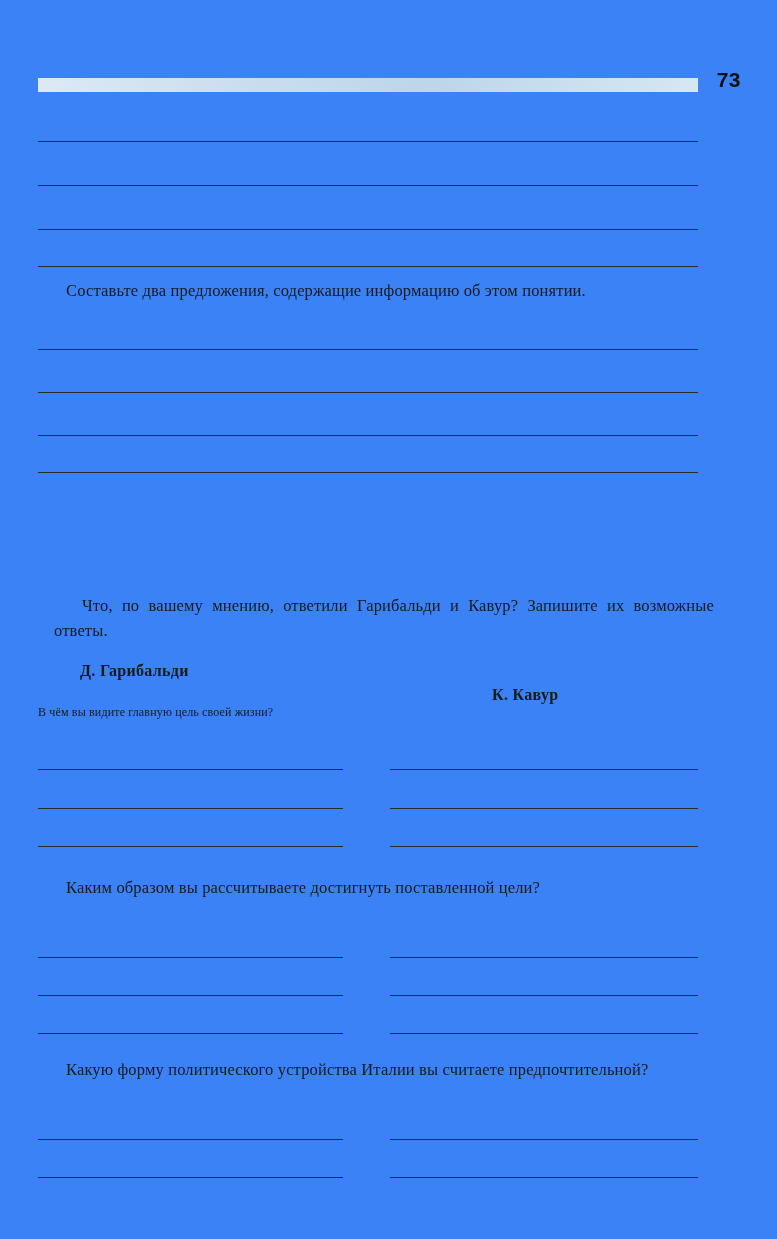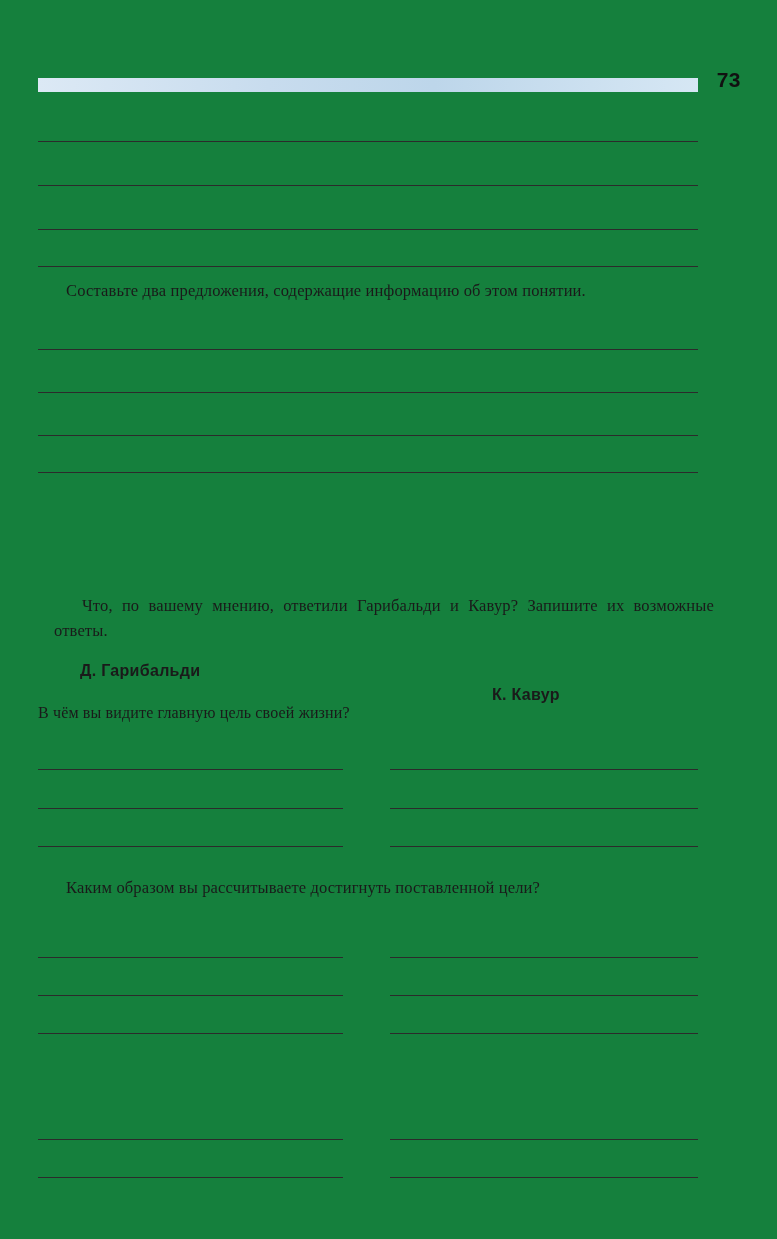--- a/index.html
+++ b/index.html
@@ -11,21 +11,21 @@
     width: 777px;
     height: 1239px;
     position: relative;
     font-family: "Liberation Serif", serif;
     color: #1a1a1a;
     overflow: hidden;
   }
   .page {
     position: absolute;
     inset: 0;
-    background: #15803d;
+    background: #3b82f6;
   }
 
   
   .header-band {
     position: absolute;
     left: 38px;
     top: 78px;
     width: 660px;
     height: 14px;
     background: linear-gradient(to right, #dce9f5 0%, #c8dcee 35%, #bdd6ea 60%, #d6e7f4 100%);
@@ -61,28 +61,28 @@
     width: 28px;
   }
   .task-num {
     font-family: "Liberation Sans", sans-serif;
     font-weight: bold;
     font-size: 15.5px;
   }
 
   .col-head {
     position: absolute;
-    font-family: Liberation Sans, sans-serif;
+    font-family: Liberation Serif, serif;
     font-weight: bold;
     font-size: 16px;
     letter-spacing: 0.3px;
   }
   .question {
     position: absolute;
-    font-size: 16px;
+    font-size: 12px;
     line-height: 25px;
     letter-spacing: 0.15px;
   }
 </style>
 </head>
 <body>
 
 <div class="page">
 
   <div class="header-band"></div>
@@ -128,14 +128,17 @@
   <div class="col-head" style="left:492px; top:686px;">К. Кавур</div>
 
   <div class="question" style="left:38px; top:700px; width:660px;">
     <span class="indent"></span><span>В чём вы видите главную цель своей жизни?</span>
   </div>
 
   <div class="para" style="left:38px; top:875px; width:660px;">
     <span class="indent"></span><span>Каким образом вы рассчитываете достигнуть поставленной цели?</span>
   </div>
 
+  <div class="para" style="left:38px; top:1057px; width:660px;">
+    <span class="indent"></span><span>Какую форму политического устройства Италии вы считаете предпочтительной?</span>
+  </div>
 
 </div>
 
 </body></html>

